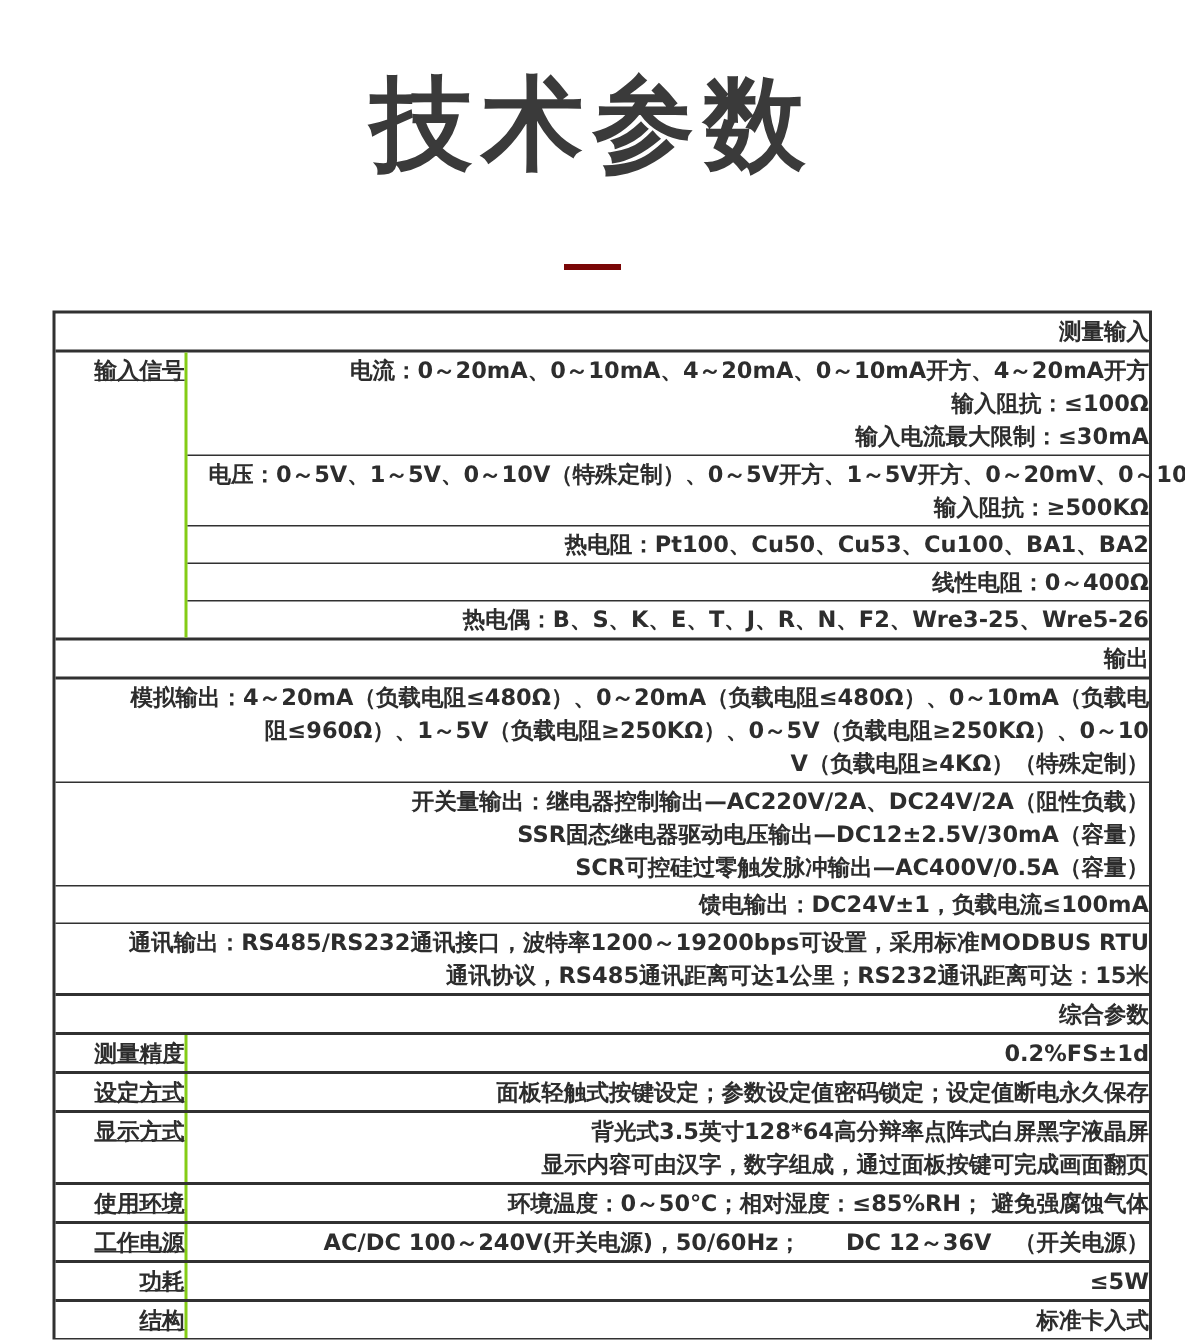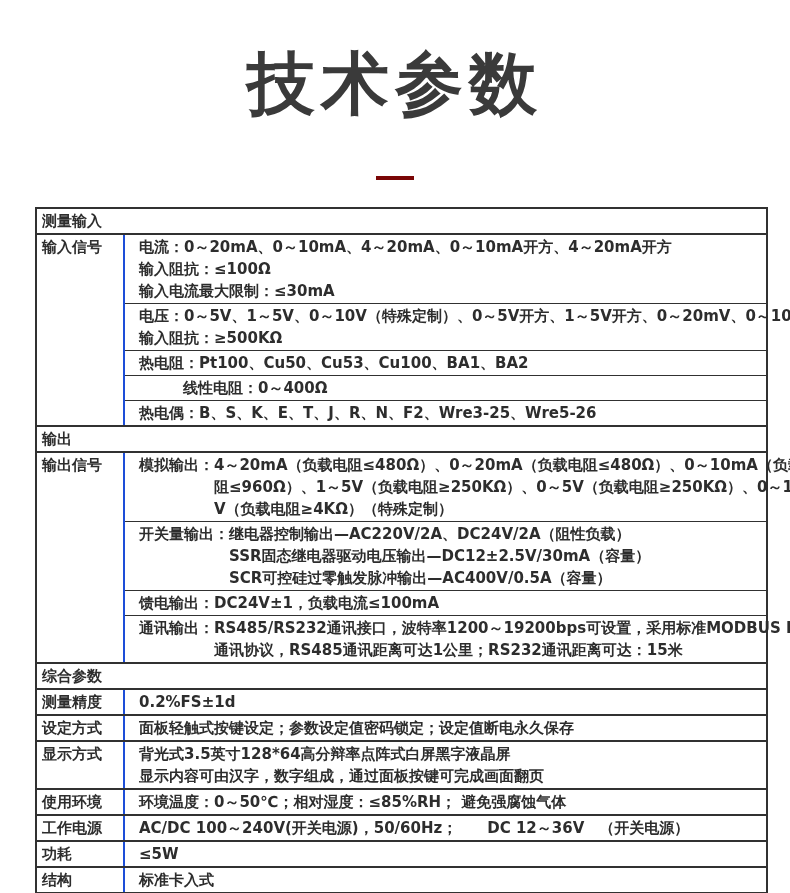--- a/index.html
+++ b/index.html
@@ -44,41 +44,43 @@
     width: 733px;
     box-sizing: border-box;
     border: 2px solid #313131;
     font-size: 15px;
     font-weight: 700;
     color: #2d2d2d;
     background: #ffffff;
   }
   .sec {
     box-sizing: border-box;
+    text-align: right;
   }
   .sec + .sec {
     border-top: 2px solid #313131;
   }
   .sec-header {
     line-height: 22px;
     padding: 1px 0 1px 5px;
     white-space: nowrap;
   }
   .sec-row {
     display: flex;
     align-items: stretch;
   }
   .row-label {
     flex: 0 0 88px;
     width: 88px;
     box-sizing: border-box;
-    border-right: 2px solid #1d4ed8;
+    border-right: 2px solid #84cc16;
     padding: 1px 0 0 5px;
     line-height: 22px;
     white-space: nowrap;
+    text-decoration: underline;
   }
   .row-content {
     flex: 1 1 auto;
     min-width: 0;
   }
   .grp {
     padding: 1px 0;
   }
   .grp + .grp {
     border-top: 1.5px solid #313131;
@@ -113,21 +115,20 @@
         <div class="grp">
           <div class="line" style="padding-left: 14px; margin-left: 44px;">线性电阻：0～400Ω</div>
         </div>
         <div class="grp">
           <div class="line" style="padding-left: 14px; border-radius: 10px;">热电偶：B、S、K、E、T、J、R、N、F2、Wre3-25、Wre5-26</div>
         </div>
       </div>
     </div>
     <div class="sec sec-header">输出</div>
     <div class="sec sec-row">
-      <div class="row-label">输出信号</div>
       <div class="row-content">
         <div class="grp">
           <div class="line" style="padding-left: 14px;">模拟输出：4～20mA（负载电阻≤480Ω）、0～20mA（负载电阻≤480Ω）、0～10mA（负载电</div>
           <div class="line" style="padding-left: 89px;">阻≤960Ω）、1～5V（负载电阻≥250KΩ）、0～5V（负载电阻≥250KΩ）、0～10</div>
           <div class="line" style="padding-left: 89px;">V（负载电阻≥4KΩ）（特殊定制）</div>
         </div>
         <div class="grp">
           <div class="line" style="padding-left: 14px;">开关量输出：继电器控制输出—AC220V/2A、DC24V/2A（阻性负载）</div>
           <div class="line" style="padding-left: 104px;">SSR固态继电器驱动电压输出—DC12±2.5V/30mA（容量）</div>
           <div class="line" style="padding-left: 104px;">SCR可控硅过零触发脉冲输出—AC400V/0.5A（容量）</div>

